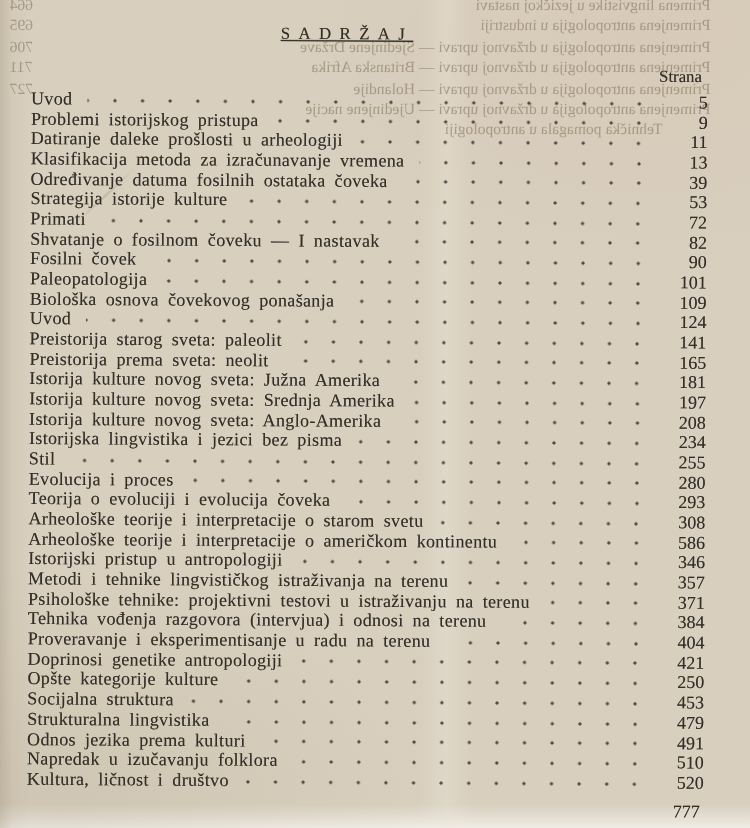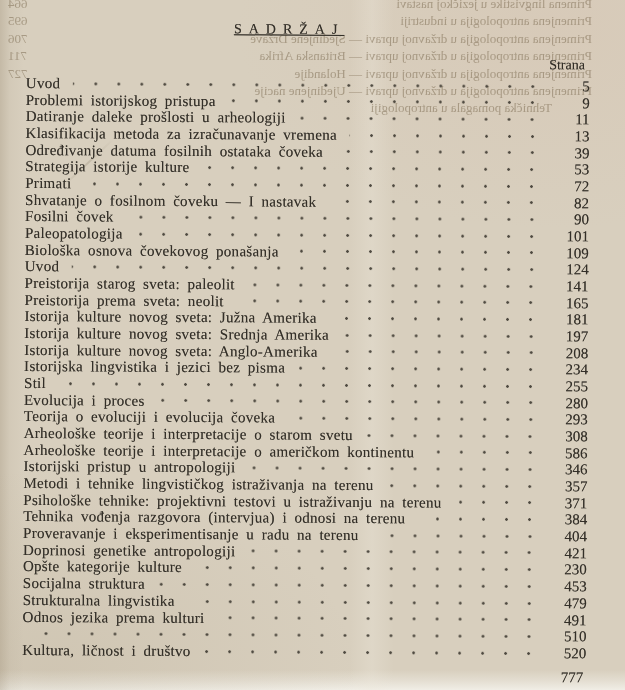--- a/index.html
+++ b/index.html
@@ -297,21 +297,21 @@
 
   <div class="trow">
     <span class="tlabel">Doprinosi genetike antropologiji</span>
     <span class="tdots"></span>
     <span class="tnum">421</span>
   </div>
 
   <div class="trow">
     <span class="tlabel">Opšte kategorije kulture</span>
     <span class="tdots"></span>
-    <span class="tnum">230</span>
+    <span class="tnum">250</span>
   </div>
 
   <div class="trow">
     <span class="tlabel">Socijalna struktura</span>
     <span class="tdots"></span>
     <span class="tnum">453</span>
   </div>
 
   <div class="trow">
     <span class="tlabel">Strukturalna lingvistika</span>
@@ -319,20 +319,21 @@
     <span class="tnum">479</span>
   </div>
 
   <div class="trow">
     <span class="tlabel">Odnos jezika prema kulturi</span>
     <span class="tdots"></span>
     <span class="tnum">491</span>
   </div>
 
   <div class="trow">
+    <span class="tlabel">Napredak u izučavanju folklora</span>
     <span class="tdots"></span>
     <span class="tnum">510</span>
   </div>
 
   <div class="trow">
     <span class="tlabel">Kultura, ličnost i društvo</span>
     <span class="tdots"></span>
     <span class="tnum">520</span>
   </div>
 </div>

